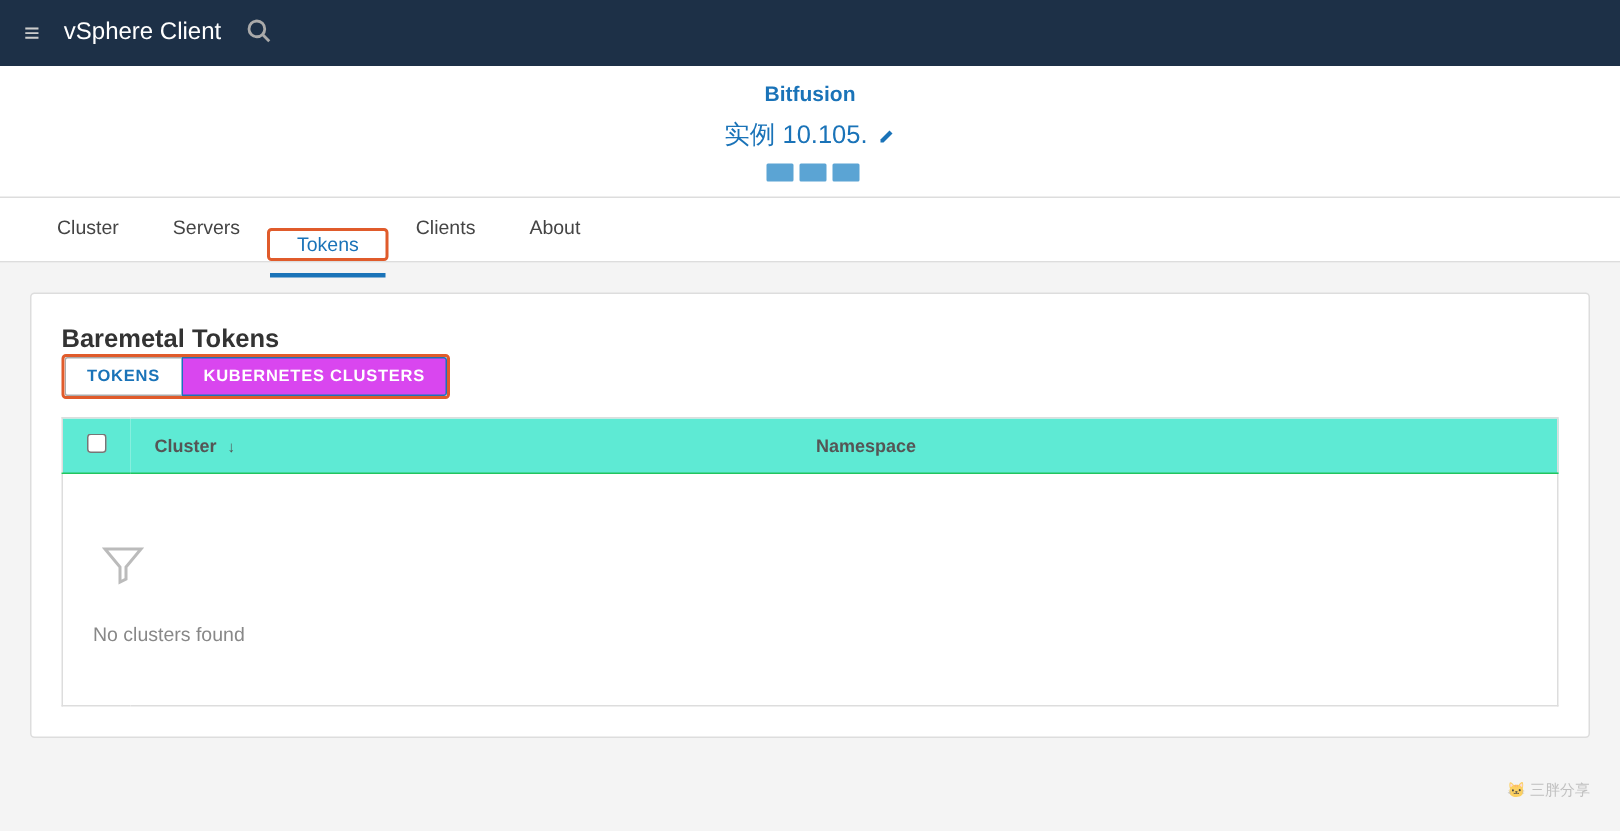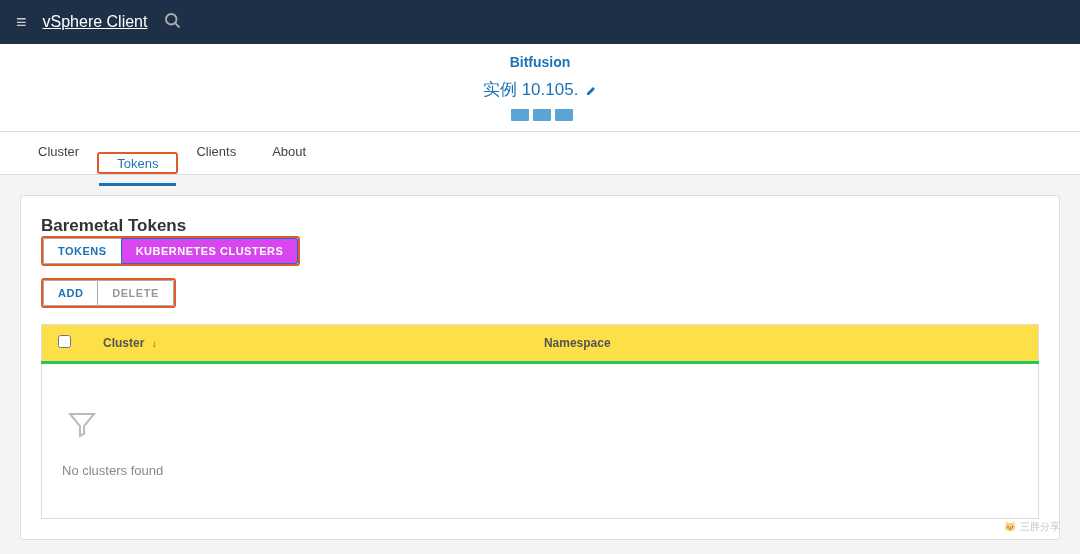--- a/index.html
+++ b/index.html
@@ -16,21 +16,20 @@
     }
     .navbar-menu-icon {
       color: #ccc;
       font-size: 18px;
       cursor: pointer;
     }
     .navbar-title {
       color: #fff;
       font-size: 16px;
       font-weight: 500;
-      text-decoration: underline;
     }
     .navbar-search-icon {
       color: #aaa;
       font-size: 18px;
       cursor: pointer;
     }
 
     
     .breadcrumb-bar {
       background: #fff;
@@ -166,22 +165,22 @@
     }
 
     
     .data-table {
       width: 100%;
       border-collapse: collapse;
       border: 1px solid #ddd;
       background: #fff;
     }
     .data-table thead tr {
-      border-bottom: 3px solid #22c55e;
-      background: #fde047;
+      border-bottom: 1px solid #22c55e;
+      background: #5eead4;
     }
     .data-table thead th {
       padding: 10px 16px;
       text-align: left;
       font-size: 12px;
       font-weight: 600;
       color: #555;
     }
     .data-table thead th.checkbox-col {
       width: 40px;
@@ -239,44 +238,39 @@
   </span>
   <div class="breadcrumb-icons">
     <div class="breadcrumb-icon-box"></div>
     <div class="breadcrumb-icon-box"></div>
     <div class="breadcrumb-icon-box"></div>
   </div>
 </div>
 
 <div class="tab-bar">
   <span class="tab-item">Cluster</span>
+  <span class="tab-item">Servers</span>
   <div class="tab-tokens-wrapper">
     <span class="tab-item active">Tokens</span>
   </div>
   <span class="tab-item">Clients</span>
   <span class="tab-item">About</span>
 </div>
 
 <div class="main-content">
   <div class="card">
     <div class="card-title">Baremetal Tokens</div>
 
     <div style="margin-bottom: 12px;">
       <div class="sub-tabs-wrapper">
         <button class="sub-tab-btn">TOKENS</button>
         <button class="sub-tab-btn active">KUBERNETES CLUSTERS</button>
       </div>
     </div>
 
-    <div style="margin-bottom: 16px;">
-      <div class="action-row-wrapper">
-        <button class="action-btn">ADD</button>
-        <button class="action-btn">DELETE</button>
-      </div>
-    </div>
 
     <table class="data-table">
       <thead>
         <tr>
           <th class="checkbox-col">
             <input type="checkbox" style="">
           </th>
           <th>
             <span>Cluster</span>
             <span class="sort-icon">↓</span>

